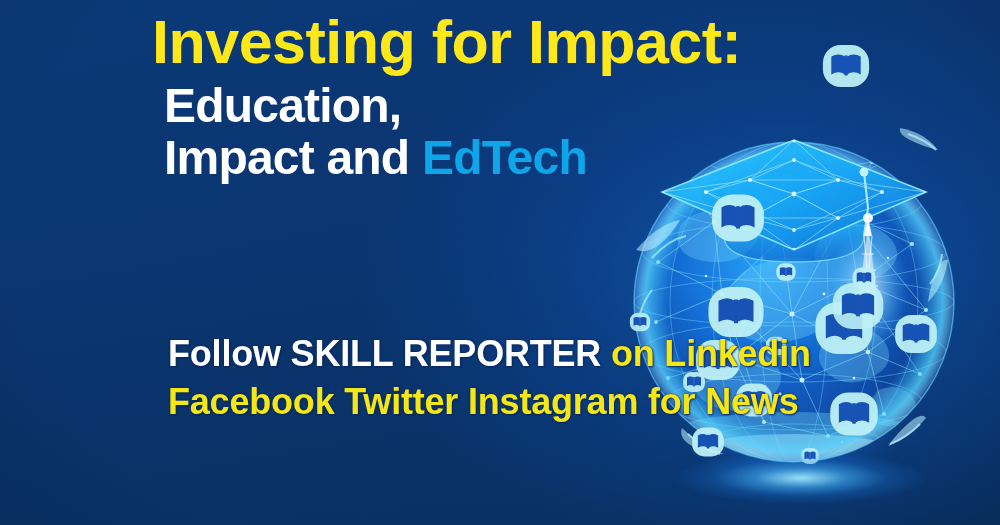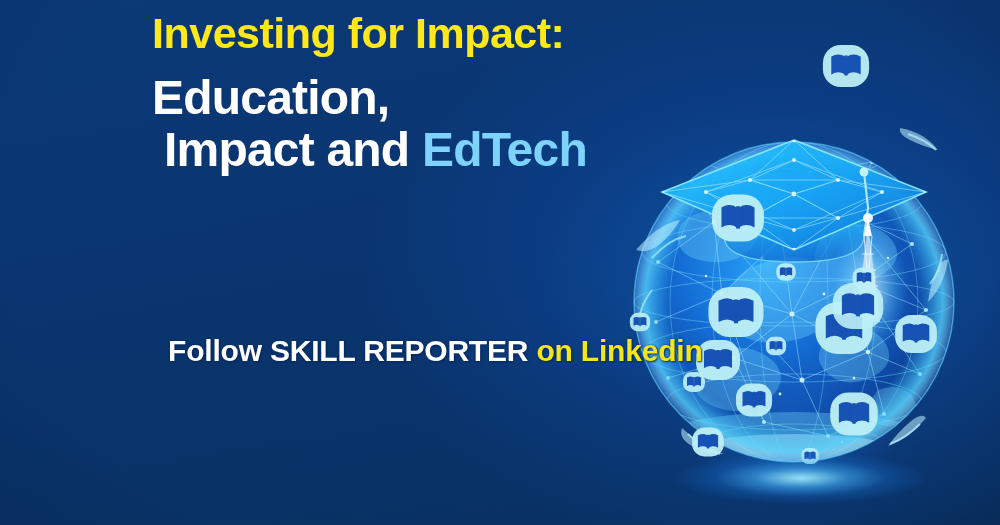--- a/index.html
+++ b/index.html
@@ -39,49 +39,49 @@
 
   
   .headline {
     position: absolute;
     left: 152px;
     top: 12px;
     z-index: 7;
     line-height: 1.0;
   }
   .h-line1 {
-    font-size: 43px;
+    font-size: 61px;
     font-weight: bold;
     color: #ffe81a;
     letter-spacing: -0.5px;
     white-space: nowrap;
-    margin-bottom: 19px;
+    margin-bottom: 9px;
   }
   .h-line2, .h-line3 {
     font-size: 48px;
     font-weight: bold;
     color: #ffffff;
     letter-spacing: -0.8px;
     white-space: nowrap;
     margin-bottom: 4px;
   }
-  .h-line2 { }
+  .h-line2 { margin-left: 12px; }
   .h-line3 { margin-left: 12px; }
-  .accent-cyan { color: #7dd3fc; }
+  .accent-cyan { color: #0ea5e9; }
 
   
   .follow {
     position: absolute;
     left: 168px;
     top: 334px;
     z-index: 7;
     line-height: 1.12;
   }
   .f-line {
-    font-size: 30px;
+    font-size: 36px;
     font-weight: bold;
     color: #f5e717;
     white-space: nowrap;
     letter-spacing: -0.2px;
     text-shadow:
       0 0 2px rgba(8,40,92,0.9),
       1px 1px 2px rgba(8,40,92,0.85);
     margin-bottom: 8px;
   }
   .f-white { color: #ffffff; }
@@ -450,15 +450,16 @@
     <div class="h-line2">Education,</div>
     <div class="h-line3">
       <span>Impact and </span><span class="accent-cyan">EdTech</span>
     </div>
   </div>
 
   <div class="follow">
     <div class="f-line">
       <span class="f-white">Follow SKILL REPORTER</span><span> on Linkedin</span>
     </div>
+    <div class="f-line">Facebook Twitter Instagram for News</div>
   </div>
 
 </div>
 
 </body></html>

